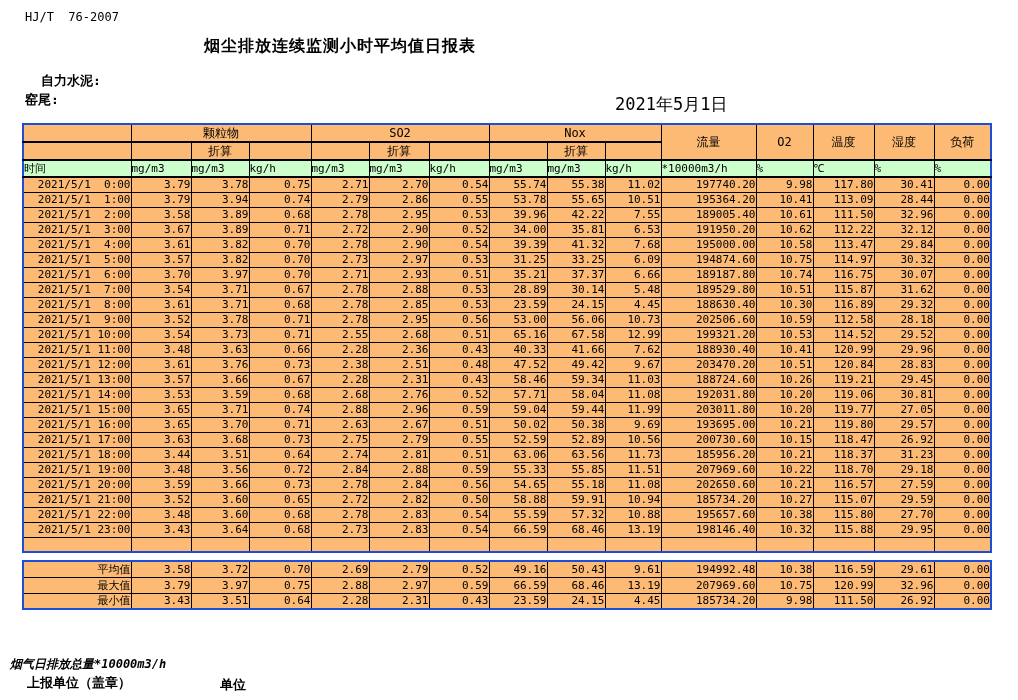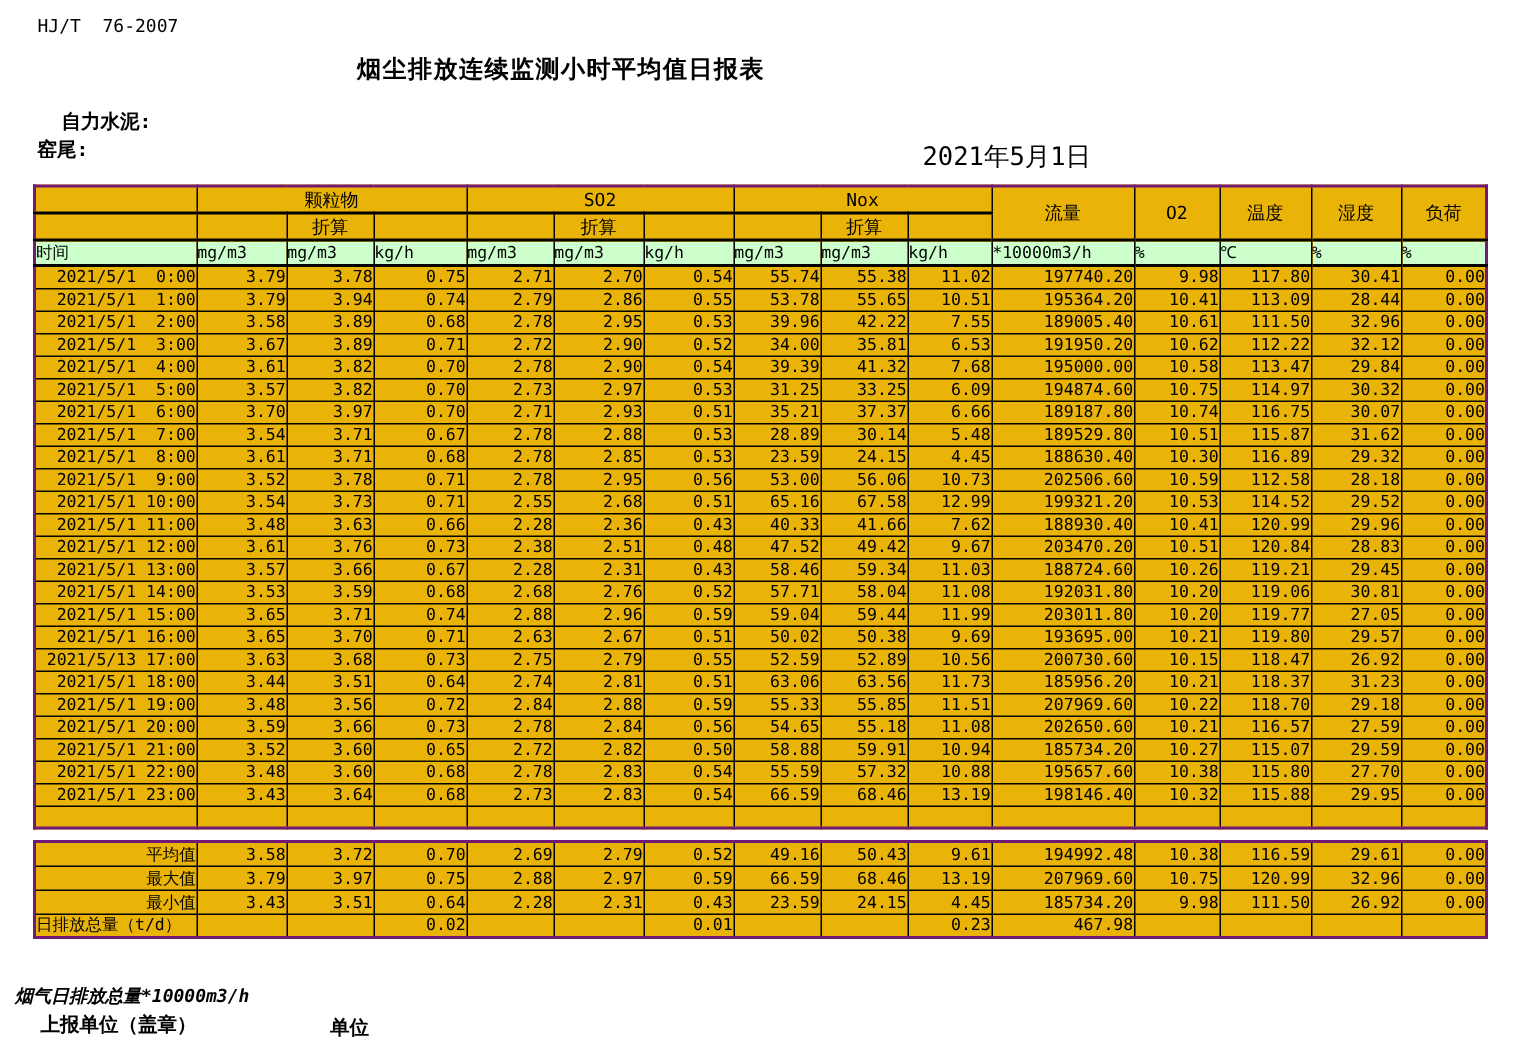--- a/index.html
+++ b/index.html
@@ -1,28 +1,28 @@
 <!DOCTYPE html>
 <html><head>
 <meta charset="utf-8">
 <style>
   html,body{margin:0;padding:0;}
   body{
     width:1018px;height:700px;position:relative;background:#ffffff;color:#000;
     font-family:"DejaVu Sans Mono","Liberation Mono",monospace;
   }
   .doc-code{position:absolute;left:25px;top:10px;font-size:12px;font-weight:normal;white-space:pre;}
-  .title{position:absolute;left:0;top:36px;width:680px;text-align:center;font-size:16px;font-weight:bold;letter-spacing:1px;padding-left:34px;}
+  .title{position:absolute;left:0;top:36px;width:680px;text-align:center;font-size:16px;font-weight:bold;letter-spacing:1px;}
   .company{position:absolute;left:25px;top:72px;font-size:13px;font-weight:bold;margin-left:16px;}
   .station{position:absolute;left:25px;top:91px;font-size:13px;font-weight:bold;}
   .date{position:absolute;left:615px;top:93px;font-size:17px;}
 
   table.report{
     position:absolute;left:22px;border-collapse:collapse;table-layout:fixed;
-    background:#eab308;border:2px solid #701a75;padding-left:24px;
+    background:#fdba74;border:2px solid #1d4ed8;padding-left:24px;
   }
   table.main{top:123px;}
   table.summary{top:560px;}
   .report td{
     border:1px solid #000;padding:0;overflow:hidden;white-space:pre;
     box-sizing:border-box;font-size:11px;line-height:13px;vertical-align:middle;
   }
   .hrow td{height:18px;text-align:center;font-size:12px;border-bottom:2px solid #000;}
   .grow td{height:17px;font-size:11px;background:#ccffcc;border-bottom:2px solid #000;}
   .main tbody td{height:15px;}
@@ -390,21 +390,21 @@
         <td class="c-num">50.02</td>
         <td class="c-num">50.38</td>
         <td class="c-num">9.69</td>
         <td class="c-num">193695.00</td>
         <td class="c-num">10.21</td>
         <td class="c-num">119.80</td>
         <td class="c-num">29.57</td>
         <td class="c-num">0.00</td>
       </tr>
       <tr>
-        <td class="c-time">2021/5/13 17:00</td>
+        <td class="c-time">2021/5/1 17:00</td>
         <td class="c-num">3.63</td>
         <td class="c-num">3.68</td>
         <td class="c-num">0.73</td>
         <td class="c-num">2.75</td>
         <td class="c-num">2.79</td>
         <td class="c-num">0.55</td>
         <td class="c-num">52.59</td>
         <td class="c-num">52.89</td>
         <td class="c-num">10.56</td>
         <td class="c-num">200730.60</td>
@@ -600,35 +600,18 @@
         <td class="c-num">0.43</td>
         <td class="c-num">23.59</td>
         <td class="c-num">24.15</td>
         <td class="c-num">4.45</td>
         <td class="c-num">185734.20</td>
         <td class="c-num">9.98</td>
         <td class="c-num">111.50</td>
         <td class="c-num">26.92</td>
         <td class="c-num">0.00</td>
       </tr>
-      <tr>
-        <td class="c-label-left">日排放总量（t/d）</td>
-        <td class="c-num"></td>
-        <td class="c-num"></td>
-        <td class="c-num">0.02</td>
-        <td class="c-num"></td>
-        <td class="c-num"></td>
-        <td class="c-num">0.01</td>
-        <td class="c-num"></td>
-        <td class="c-num"></td>
-        <td class="c-num">0.23</td>
-        <td class="c-num">467.98</td>
-        <td class="c-num"></td>
-        <td class="c-num"></td>
-        <td class="c-num"></td>
-        <td class="c-num"></td>
-      </tr>
     </tbody>
 </table>
 
 <div class="foot-note">烟气日排放总量*10000m3/h</div>
 <div class="foot-report">上报单位（盖章）</div>
 <div class="foot-unit">单位</div>
 
 </body></html>

